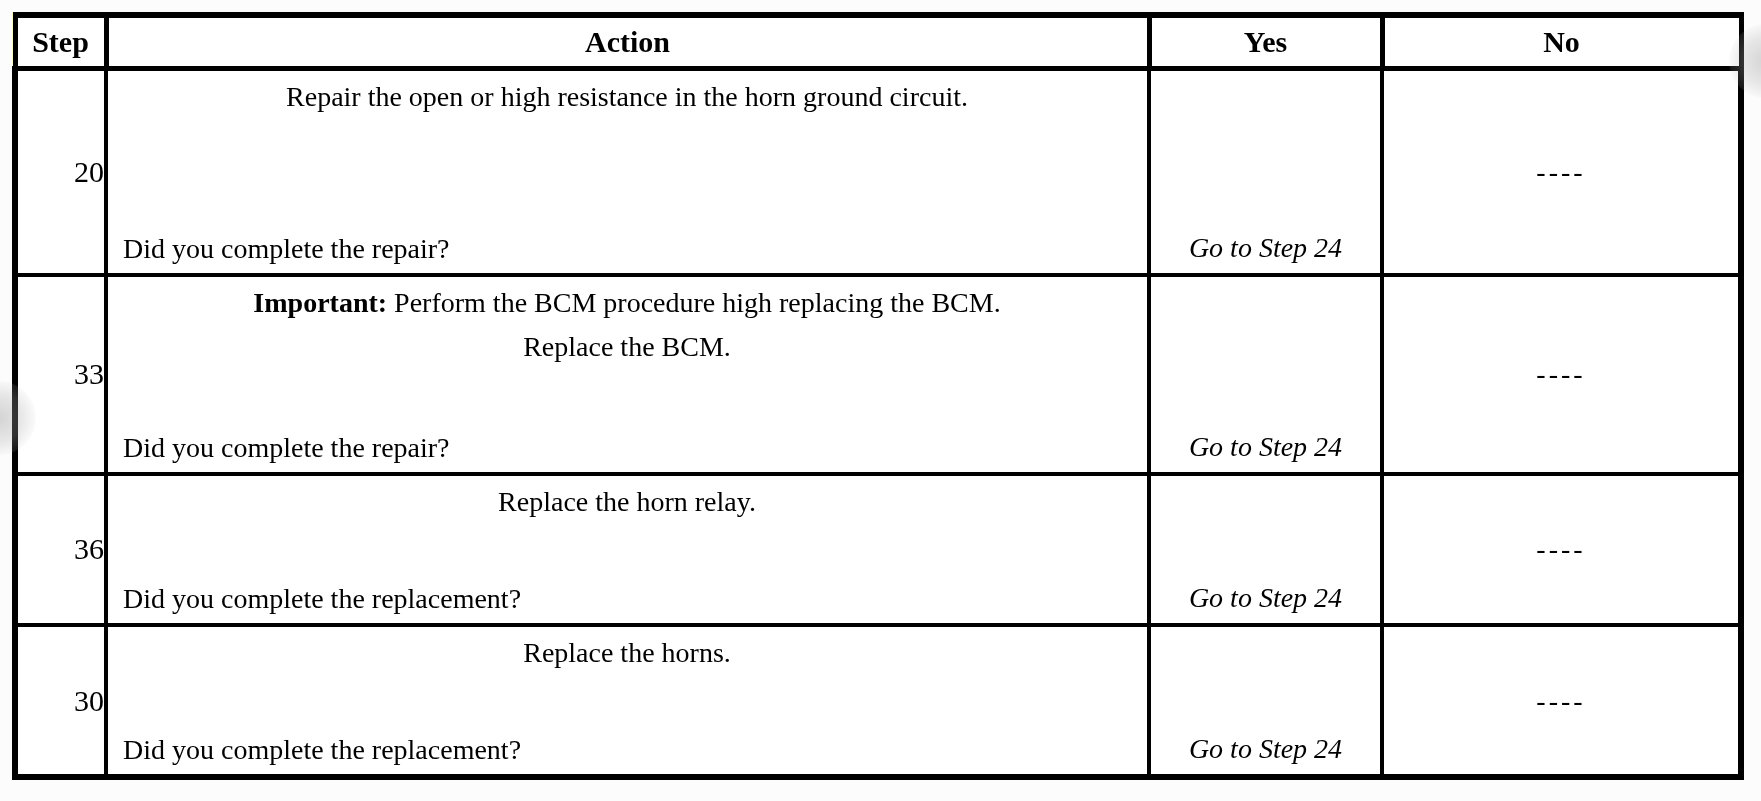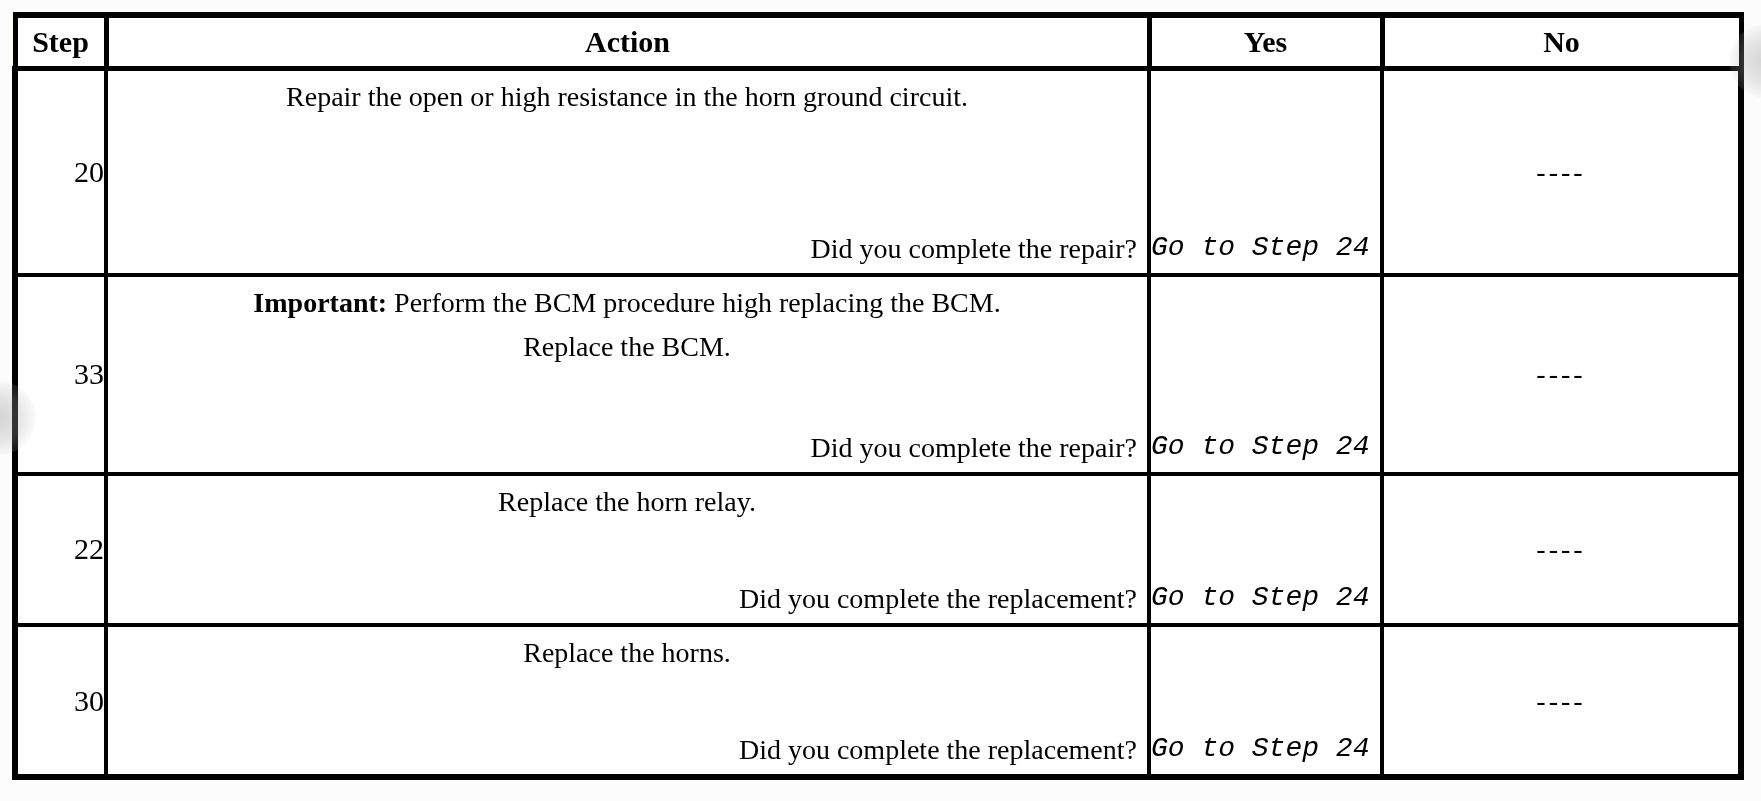--- a/index.html
+++ b/index.html
@@ -75,38 +75,36 @@
   }
   td.action .line:first-child { padding-top: 6px; }
   td.action .line .imp { font-weight: bold; margin-top: 33px; }
   td.action .question {
     position: absolute;
     left: 15px;
     right: 10px;
     bottom: 7px;
     font-size: 28px;
     line-height: 34px;
-    text-align: right;
   }
   td.yes, td.no {
     position: relative;
     vertical-align: middle;
     text-align: center;
     background: #ffffff;
   }
   .val-bottom {
     position: absolute;
     left: 0;
     right: 0;
     bottom: 9px;
-    text-align: left;
+    text-align: center;
     font-style: italic;
     font-size: 28px;
     line-height: 32px;
-    font-family: Liberation Mono, monospace;
   }
   .dashes {
     font-size: 28px;
     letter-spacing: 3px;
     text-align: center;
   }
   
   .ghost-btn {
     position: absolute;
     width: 74px;
@@ -169,21 +167,21 @@
       </td>
       <td class="yes">
         <div class="val-bottom">Go to Step 24</div>
       </td>
       <td class="no">
         <div class="dashes">----</div>
       </td>
     </tr>
 
     <tr class="r22">
-      <td class="step">22</td>
+      <td class="step">36</td>
       <td class="action">
         <div class="line">Replace the horn relay.</div>
         <div class="question">Did you complete the replacement?</div>
       </td>
       <td class="yes">
         <div class="val-bottom">Go to Step 24</div>
       </td>
       <td class="no">
         <div class="dashes">----</div>
       </td>

